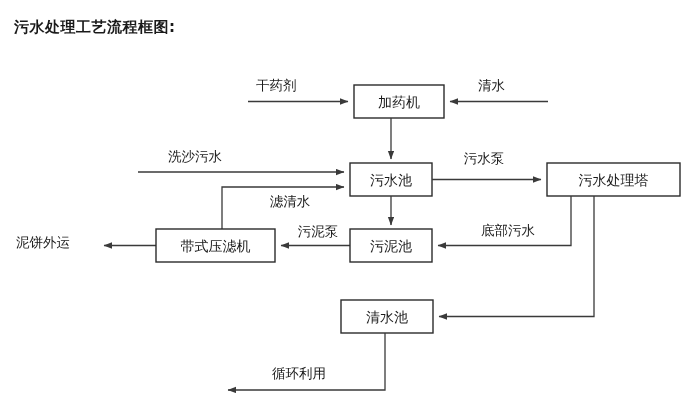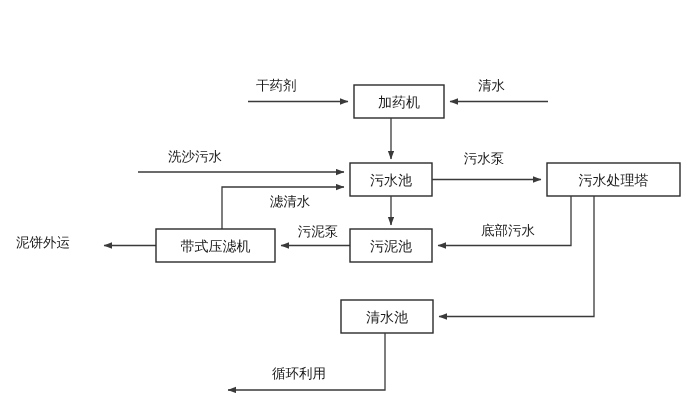--- a/index.html
+++ b/index.html
@@ -61,20 +61,21 @@
     font-size: 13.5px;
     fill: #1a1a1a;
     dominant-baseline: middle;
   }
 </style>
 </head>
 <body>
 
 <div id="page">
 
+  <div id="title">污水处理工艺流程框图:</div>
 
   <svg id="flow-svg" viewBox="0 0 700 420">
     <defs>
       <marker id="arrow" markerWidth="9" markerHeight="9" refX="8.2" refY="3.2" orient="auto" markerUnits="userSpaceOnUse">
         <path d="M0,0 L8.6,3.2 L0,6.4 z" fill="#3a3a3a"></path>
       </marker>
     </defs>
 
     <line class="edge-line" x1="248" y1="101.5" x2="348" y2="101.5" marker-end="url(#arrow)"></line>
     <text class="ext-label" x="256" y="86">干药剂</text>

